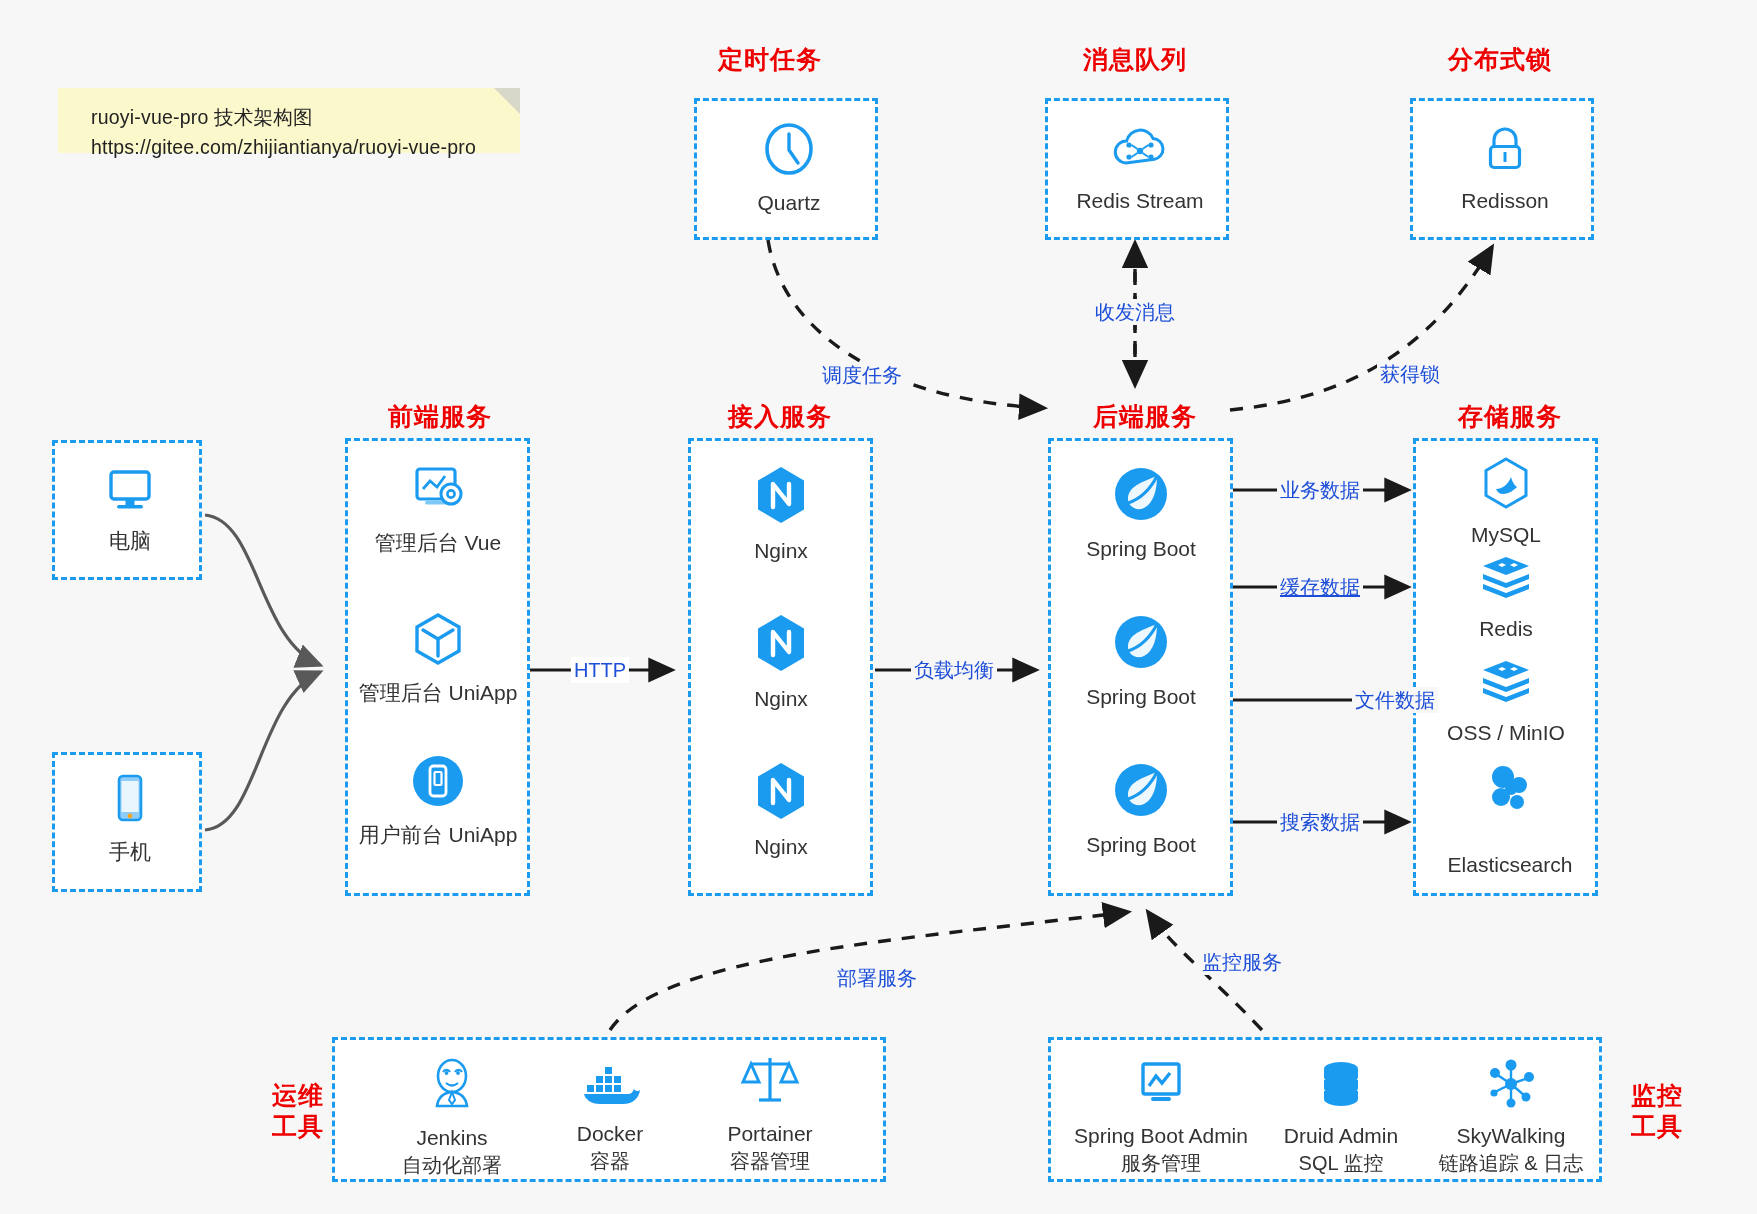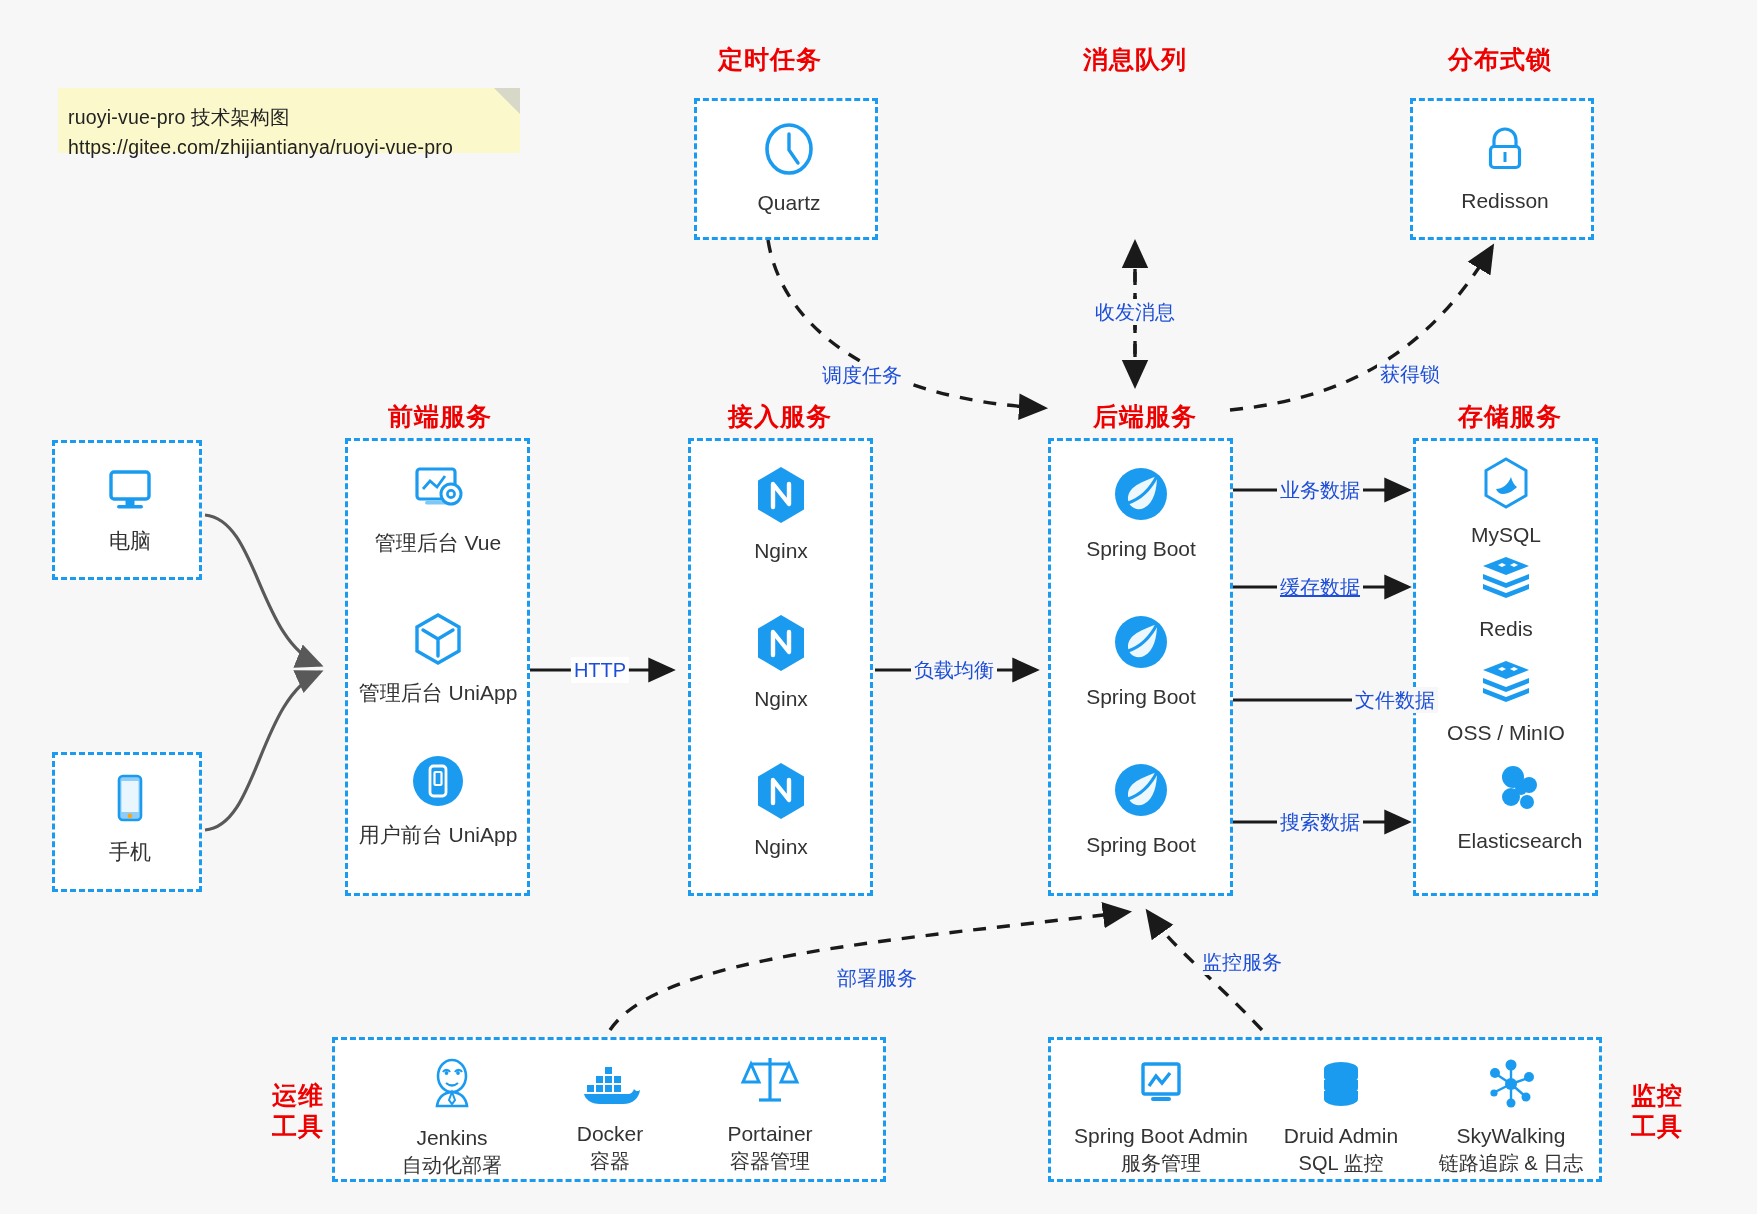--- a/index.html
+++ b/index.html
@@ -12,21 +12,21 @@
     -webkit-font-smoothing:antialiased;
   }
   .canvas{position:absolute;inset:0;}
   svg.wires{position:absolute;left:0;top:0;width:1757px;height:1214px;pointer-events:none;}
 
   
   .note{
     position:absolute;left:58px;top:88px;width:462px;height:65px;
     background:#fbf8cc;
     box-shadow:0 0 0 0 transparent;
-    padding:14px 16px 0 10px;box-sizing:border-box;
+    padding:14px 16px 0 33px;box-sizing:border-box;
   }
   .note-fold{
     position:absolute;right:0;top:0;width:0;height:0;
     border-top:26px solid #d8d8c8;border-left:26px solid transparent;
   }
   .note-line{
     font-size:19.5px;color:#222;line-height:1.55;white-space:nowrap;
     letter-spacing:.2px;
   }
 
@@ -122,20 +122,36 @@
         <svg width="60" height="60" viewBox="0 0 60 60">
           <ellipse cx="30" cy="30" rx="22" ry="24" fill="none" stroke="#1b9bf0" stroke-width="3.6"></ellipse>
           <path d="M30 15 L30 31 L39 44" fill="none" stroke="#1b9bf0" stroke-width="3.4" stroke-linecap="round"></path>
         </svg>
       </span>
       <span class="lbl">Quartz</span>
     </div>
   </div>
 
   <div class="group-title" style="left:1055px;top:43px;width:160px;">消息队列</div>
+  <div class="group" style="left:1045px;top:98px;width:184px;height:142px;">
+    <div class="node" style="left:2px;top:18px;width:180px;">
+      <span class="ico">
+        <svg width="60" height="58" viewBox="0 0 60 58">
+          <path d="M16 44 a11 11 0 0 1 0.6 -22 a14 14 0 0 1 26.5 -2.5 a10.5 10.5 0 0 1 1.3 20.8 z" fill="none" stroke="#1b9bf0" stroke-width="3"></path>
+          <circle cx="30" cy="32" r="3.2" fill="#1b9bf0"></circle>
+          <circle cx="19" cy="26" r="2.6" fill="#1b9bf0"></circle>
+          <circle cx="19" cy="38" r="2.6" fill="#1b9bf0"></circle>
+          <circle cx="41" cy="26" r="2.6" fill="#1b9bf0"></circle>
+          <circle cx="41" cy="38" r="2.6" fill="#1b9bf0"></circle>
+          <path d="M21.5 26 L27.5 30 M21.5 38 L27.5 34 M32.5 30 L38.5 26 M32.5 34 L38.5 38" stroke="#1b9bf0" stroke-width="2" fill="none"></path>
+        </svg>
+      </span>
+      <span class="lbl">Redis Stream</span>
+    </div>
+  </div>
 
   <div class="group-title" style="left:1420px;top:43px;width:160px;">分布式锁</div>
   <div class="group" style="left:1410px;top:98px;width:184px;height:142px;">
     <div class="node" style="left:2px;top:18px;width:180px;align-items:center;">
       <span class="ico">
         <svg width="58" height="58" viewBox="0 0 58 58">
           <path d="M18 28 V21 a11 11 0 0 1 22 0 V28" fill="none" stroke="#1b9bf0" stroke-width="3.2"></path>
           <rect x="14.5" y="27.5" width="29" height="21" rx="3.5" fill="none" stroke="#1b9bf0" stroke-width="3.2"></rect>
           <line x1="29" y1="33" x2="29" y2="43" stroke="#1b9bf0" stroke-width="3"></line>
         </svg>
@@ -296,21 +312,21 @@
       <span class="ico">
         <svg width="58" height="52" viewBox="0 0 58 52">
           <path d="M29 4 L52 13 L29 22 L6 13 z" fill="#1b9bf0"></path>
           <path d="M6 21 L29 30 L52 21 L52 26 L29 35 L6 26 z" fill="#1b9bf0"></path>
           <path d="M6 31 L29 40 L52 31 L52 36 L29 45 L6 36 z" fill="#1b9bf0"></path>
           <path d="M21 12 l4 -2 l4 2 l-4 2 z M33 12 l4 -2 l4 2 l-4 2 z" fill="#ffffff"></path>
         </svg>
       </span>
       <span class="lbl">OSS / MinIO</span>
     </div>
-    <div class="node" style="left:14px;top:320px;">
+    <div class="node" style="left:4px;top:320px;gap:24px;">
       <span class="ico">
         <svg width="58" height="56" viewBox="0 0 58 56">
           <circle cx="22" cy="16" r="11" fill="#1b9bf0"></circle>
           <circle cx="38" cy="24" r="8" fill="#1b9bf0"></circle>
           <circle cx="20" cy="36" r="9" fill="#1b9bf0"></circle>
           <circle cx="36" cy="41" r="7" fill="#1b9bf0"></circle>
           <circle cx="30" cy="28" r="6" fill="#1b9bf0"></circle>
         </svg>
       </span>
       <span class="lbl">Elasticsearch</span>

